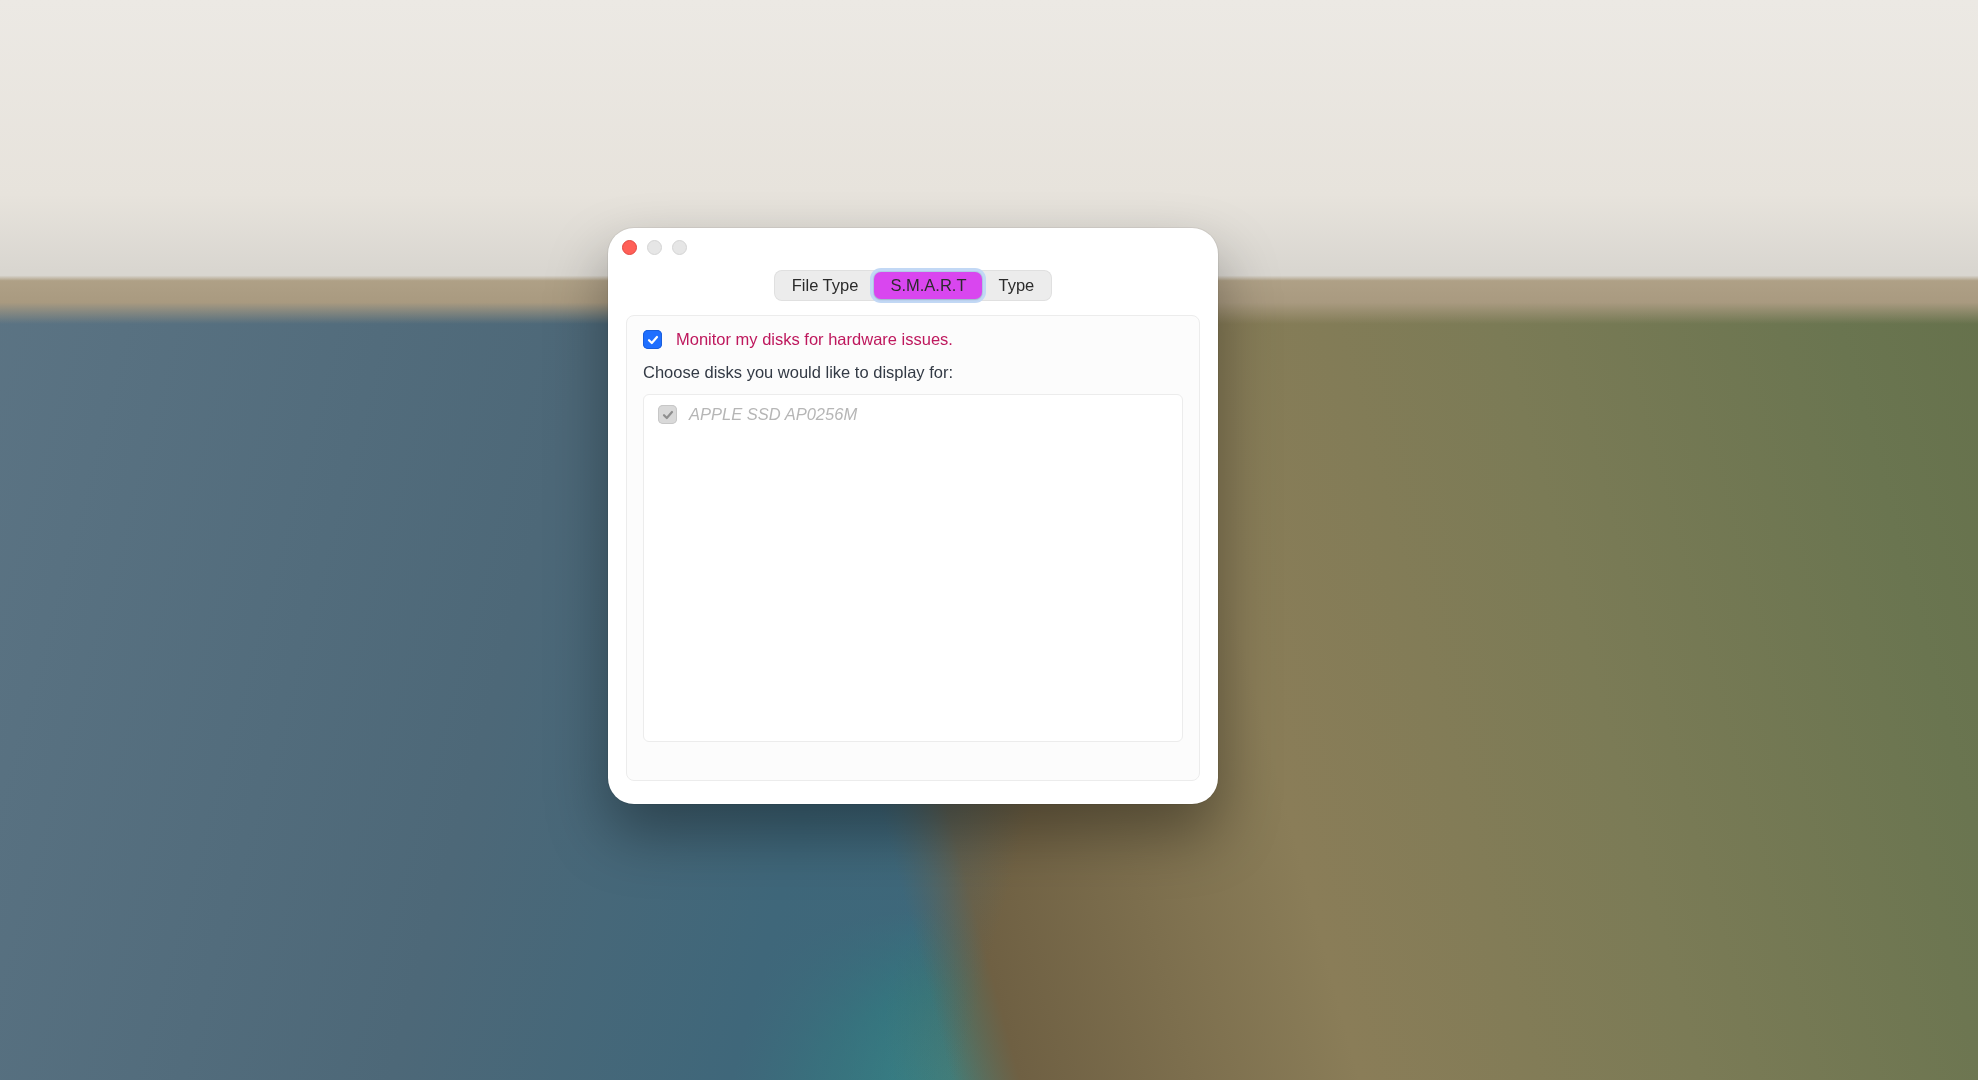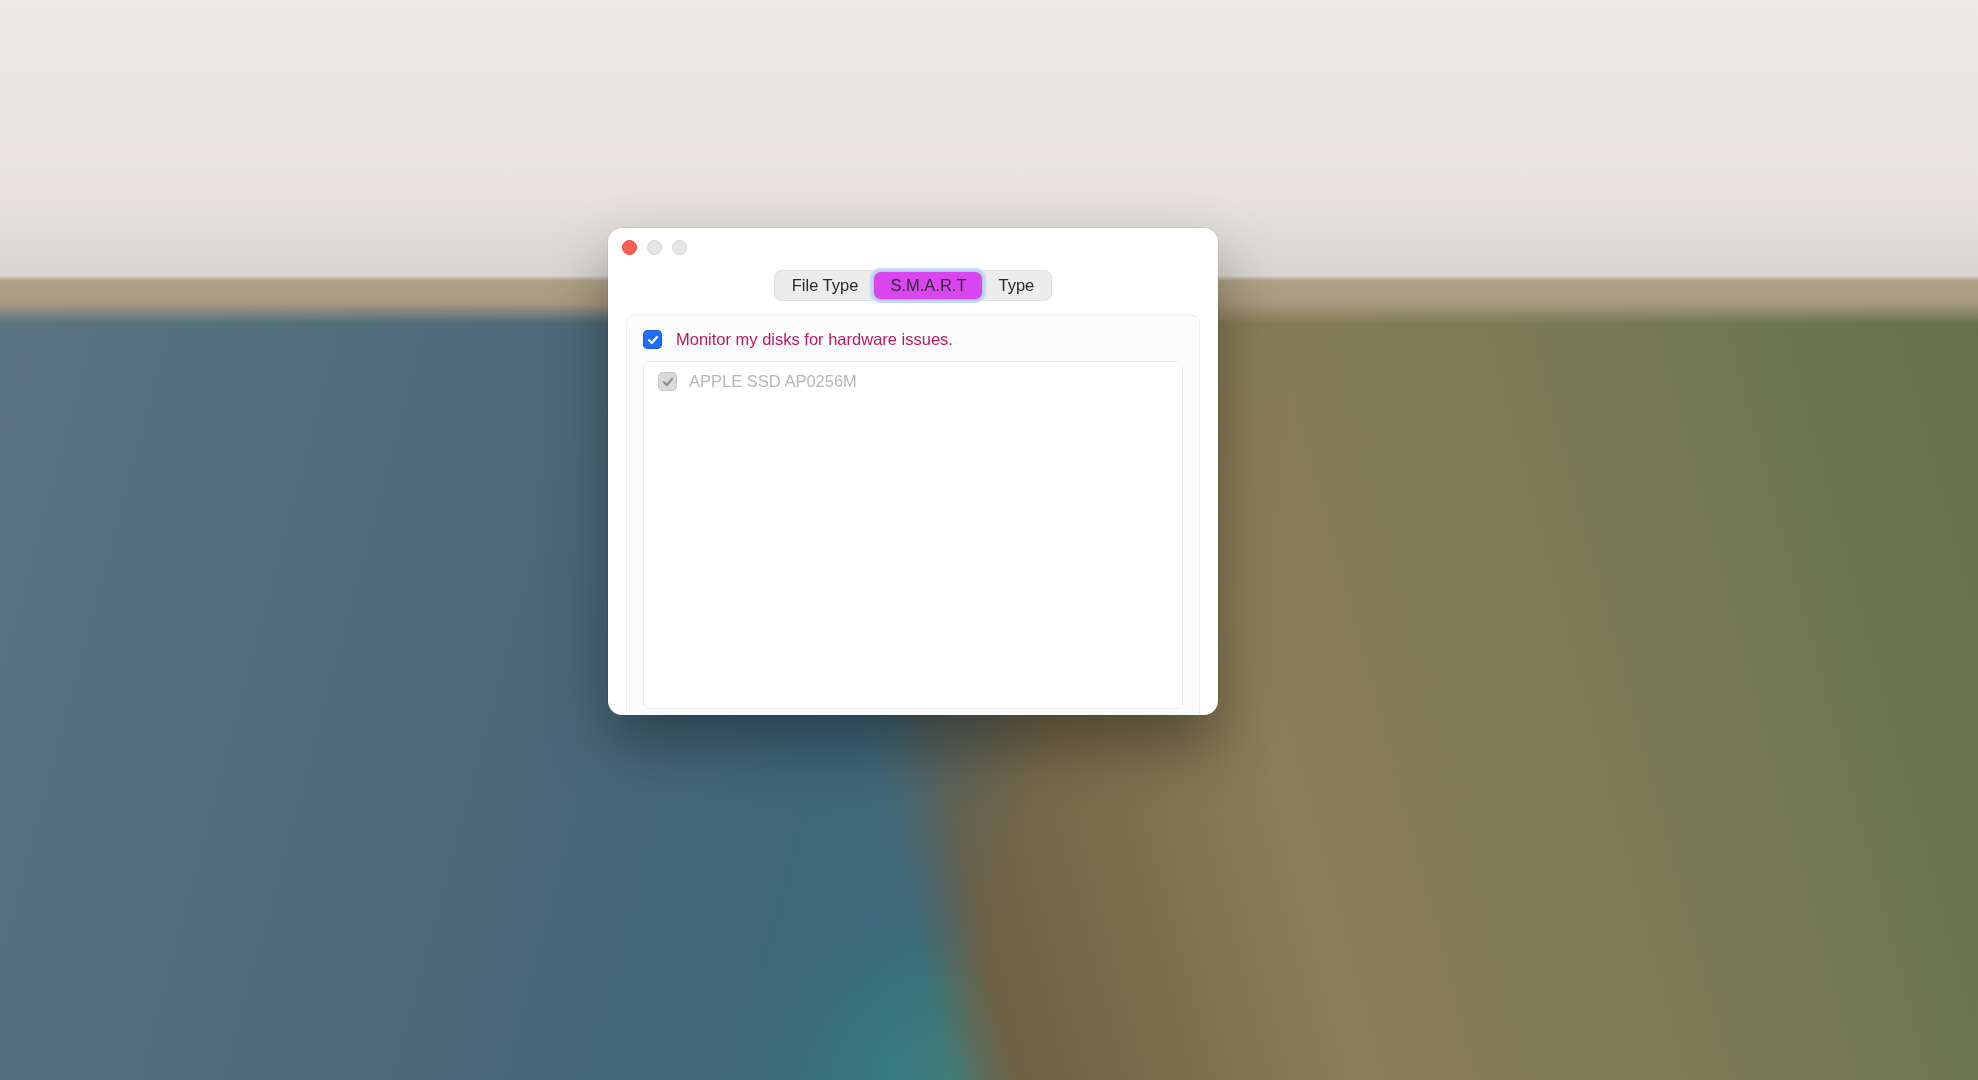--- a/index.html
+++ b/index.html
@@ -60,23 +60,23 @@
         #446b7c 70%,
         #35667a 100%);
   }
 
   
   .window {
     position: absolute;
     left: 608px;
     top: 228px;
     width: 610px;
-    height: 487px;
+    height: 576px;
     background: #ffffff;
-    border-radius: 14px;
+    border-radius: 26px;
     box-shadow:
       0 30px 60px rgba(0,0,0,0.35),
       0 0 0 1px rgba(0,0,0,0.05);
     overflow: hidden;
   }
 
   .titlebar {
     height: 38px;
     display: flex;
     align-items: center;
@@ -183,20 +183,21 @@
     padding: 10px 14px;
     box-sizing: border-box;
   }
 
   .disk-row {
     display: flex;
     align-items: center;
     gap: 12px;
     color: #b6b6b6;
     font-size: 16.5px;
+    font-style: italic;
   }
 </style>
 </head>
 <body>
 
 <div class="desktop"></div>
 
 <div class="window">
 
   <div class="titlebar">
@@ -219,20 +220,21 @@
 
       <div class="check-row">
         <span class="checkbox primary">
           <svg class="checkmark" viewBox="0 0 12 12">
             <path d="M2 6.2 L4.8 9 L10 3" fill="none" stroke-width="2.2" stroke-linecap="round" stroke-linejoin="round"></path>
           </svg>
         </span>
         <span>Monitor my disks for hardware issues.</span>
       </div>
 
+      <div class="subtitle">Choose disks you would like to display for:</div>
 
       <div class="disks">
         <div class="disk-row">
           <span class="checkbox disabled">
             <svg class="checkmark" viewBox="0 0 12 12">
               <path d="M2 6.2 L4.8 9 L10 3" fill="none" stroke-width="2.2" stroke-linecap="round" stroke-linejoin="round"></path>
             </svg>
           </span>
           <span>APPLE SSD AP0256M</span>
         </div>

